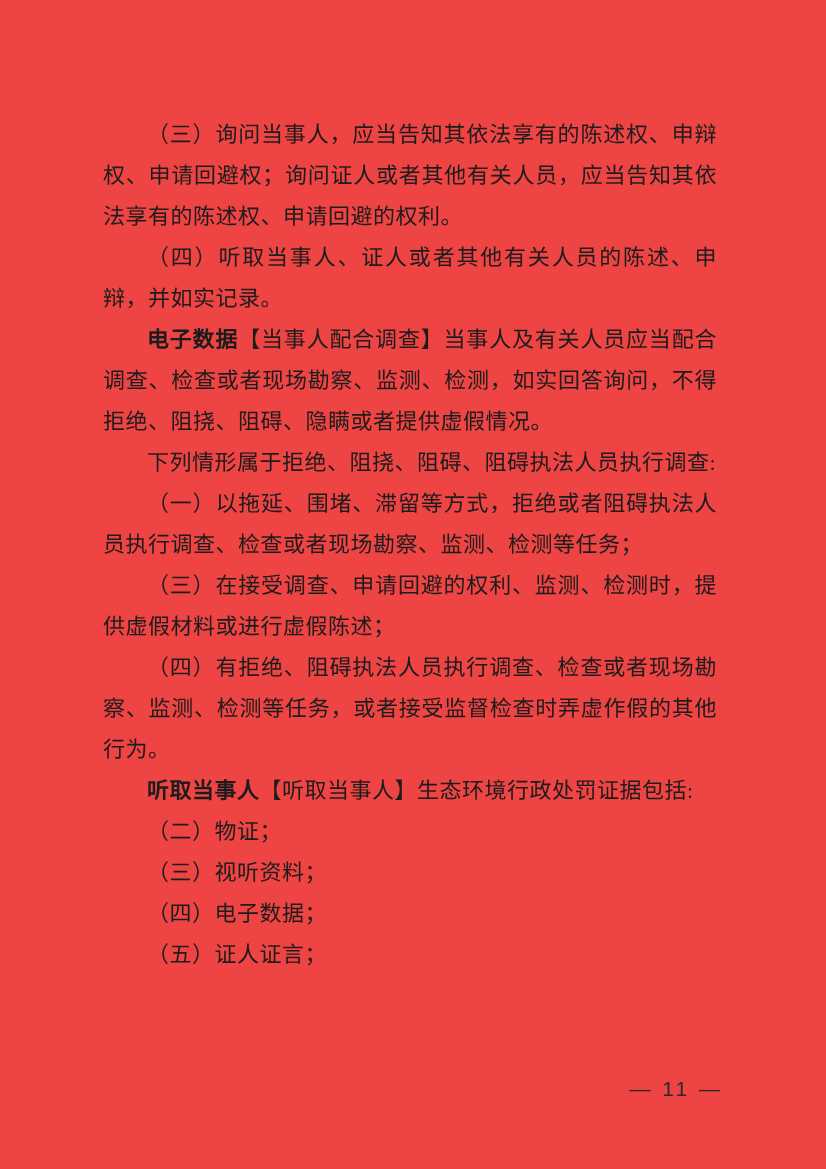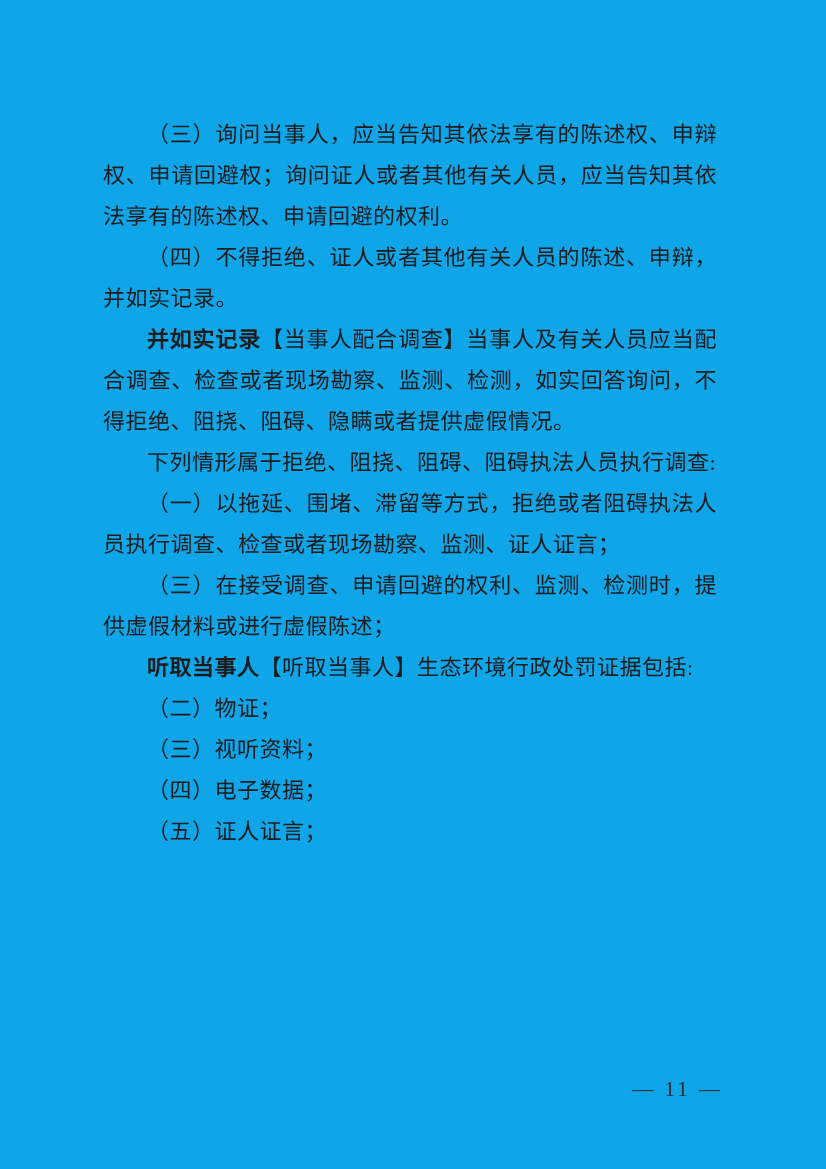--- a/index.html
+++ b/index.html
@@ -10,21 +10,21 @@
   body {
     width: 826px;
     height: 1169px;
     position: relative;
     overflow: hidden;
     font-family: "Liberation Serif", "DejaVu Serif", serif;
   }
   .page {
     position: absolute;
     inset: 0;
-    background: #0ea5e9;
+    background: #ef4444;
   }
   .content {
     position: absolute;
     left: 103px;
     top: 114px;
     width: 614px;
   }
   p.para {
     margin: 0;
     padding: 0;
@@ -43,36 +43,37 @@
     position: absolute;
     top: 1077px;
     left: 0;
     width: 723px;
     text-align: right;
     font-size: 21px;
     color: #2a2a2a;
   }
   .footer .page-number {
     letter-spacing: 3px;
-    font-family: Liberation Serif, serif;
+    font-family: Liberation Sans, sans-serif;
   }
 </style>
 </head>
 <body>
 
 <div class="page">
 
   <main class="content">
 
   <p class="para indented"><span class="seg">（三）询问当事人，应当告知其依法享有的陈述权、申辩权、申请回避权；询问证人或者其他有关人员，应当告知其依法享有的陈述权、申请回避的权利。</span></p>
-      <p class="para indented"><span class="seg">（四）不得拒绝、证人或者其他有关人员的陈述、申辩，并如实记录。</span></p>
-      <p class="para indented"><span class="seg seg-bold">并如实记录</span><span class="seg">【当事人配合调查】当事人及有关人员应当配合调查、检查或者现场勘察、监测、检测，如实回答询问，不得拒绝、阻挠、阻碍、隐瞒或者提供虚假情况。</span></p>
+      <p class="para indented"><span class="seg">（四）听取当事人、证人或者其他有关人员的陈述、申辩，并如实记录。</span></p>
+      <p class="para indented"><span class="seg seg-bold">电子数据</span><span class="seg">【当事人配合调查】当事人及有关人员应当配合调查、检查或者现场勘察、监测、检测，如实回答询问，不得拒绝、阻挠、阻碍、隐瞒或者提供虚假情况。</span></p>
       <p class="para indented"><span class="seg">下列情形属于拒绝、阻挠、阻碍、阻碍执法人员执行调查:</span></p>
-      <p class="para indented"><span class="seg">（一）以拖延、围堵、滞留等方式，拒绝或者阻碍执法人员执行调查、检查或者现场勘察、监测、证人证言；</span></p>
+      <p class="para indented"><span class="seg">（一）以拖延、围堵、滞留等方式，拒绝或者阻碍执法人员执行调查、检查或者现场勘察、监测、检测等任务；</span></p>
       <p class="para indented"><span class="seg">（三）在接受调查、申请回避的权利、监测、检测时，提供虚假材料或进行虚假陈述；</span></p>
+      <p class="para indented"><span class="seg">（四）有拒绝、阻碍执法人员执行调查、检查或者现场勘察、监测、检测等任务，或者接受监督检查时弄虚作假的其他行为。</span></p>
       <p class="para indented"><span class="seg seg-bold">听取当事人</span><span class="seg">【听取当事人】生态环境行政处罚证据包括:</span></p>
       <p class="para indented"><span class="seg">（二）物证；</span></p>
       <p class="para indented"><span class="seg">（三）视听资料；</span></p>
       <p class="para indented"><span class="seg">（四）电子数据；</span></p>
       <p class="para indented"><span class="seg">（五）证人证言；</span></p>
     </main>
 
   <div class="footer">
     <span class="page-number">—  11  —</span>
   </div>

